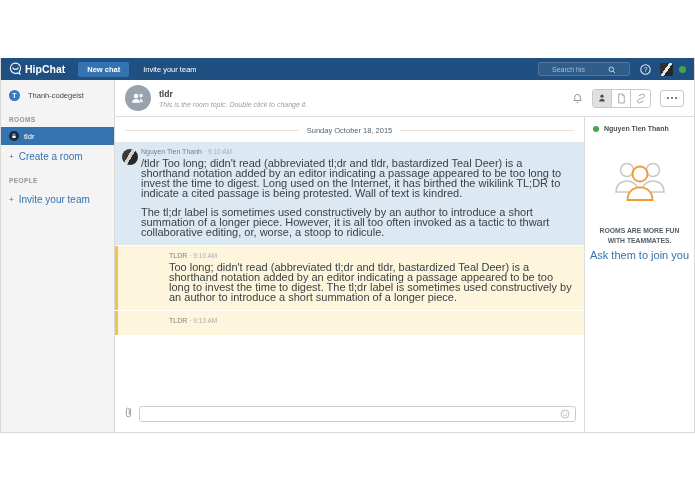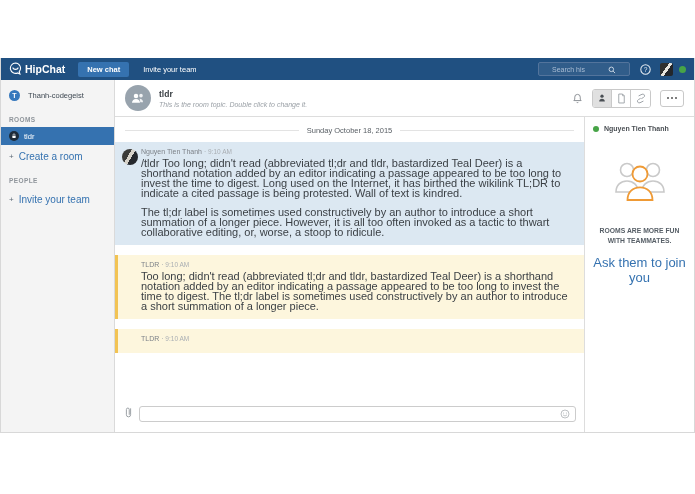--- a/index.html
+++ b/index.html
@@ -67,21 +67,21 @@
   .content-row { flex:1; display:flex; min-height:0; }
   .chat-col { flex:1; display:flex; flex-direction:column; min-width:0; }
   .messages { flex:1; overflow:hidden; }
 
   .date-divider { display:flex; align-items:center; gap:8px; margin:9px 10px 7px 10px;
                   font-size:7.5px; color:#5a6066; }
   .date-divider::before, .date-divider::after { content:""; flex:1; border-top:1px solid #e3e3e3; }
 
   .msg { position:relative; padding:6px 10px 8px 0; }
   .msg.highlight { background:#dce8f2; }
-  .msg.bot { background:#fdf6dd; border-left:3px solid #f2c353; margin-top:10px; }
+  .msg.bot { background:#fdf6dd; border-left:3px solid #f2c353; margin-top:1px;padding-left:28px; }
   .msg-avatar { position:absolute; left:7px; top:7px; width:16px; height:16px; border-radius:50%;
                 background:linear-gradient(120deg,#3b3b39 40%,#d6d2c9 40%,#d6d2c9 56%,#25282d 56%); }
   .msg-content { margin-left:26px; }
   .msg.bot .msg-content { margin-left:23px; }
   .msg-meta { font-size:7px; color:#7d8288; margin-bottom:3px; }
   .msg-sep, .msg-time { color:#a9aeb3; font-size:6.5px; }
   .msg-content p { font-size:11px; line-height:10px; color:#3a3f44; margin:0 0 9px 0; max-width:440px; }
   .msg-content p:last-child { margin-bottom:0; }
 
   .input-row { flex:0 0 auto; display:flex; align-items:center; gap:6px; padding:5px 8px 9px 9px; }
@@ -92,21 +92,21 @@
 
   
   .rsidebar { width:110px; flex:0 0 auto; border-left:1px solid #ddd; display:flex;
               flex-direction:column; align-items:center; background:#fff; }
   .presence-row { align-self:stretch; display:flex; align-items:center; gap:5px; padding:8px 8px 4px 8px; cursor:pointer; }
   .presence-dot { width:6px; height:6px; border-radius:50%; }
   .presence-name { font-size:7px; font-weight:bold; color:#4a4f54; }
   .people-illustration { margin-top:20px; }
   .empty-title { margin-top:14px; width:88px; text-align:center; font-size:6.8px; font-weight:bold;
                  color:#565e66; line-height:10px; }
-  .empty-link { margin-top:9px; font-size:13px; color:#3572b0; cursor:pointer; text-align:center; }
+  .empty-link { margin-top:3px; font-size:11px; color:#3572b0; cursor:pointer; text-align:center; }
 </style>
 </head>
 <body>
 
 <div class="page">
   <div class="app">
 
     <div class="topbar">
       <div class="logo">
         <span>

